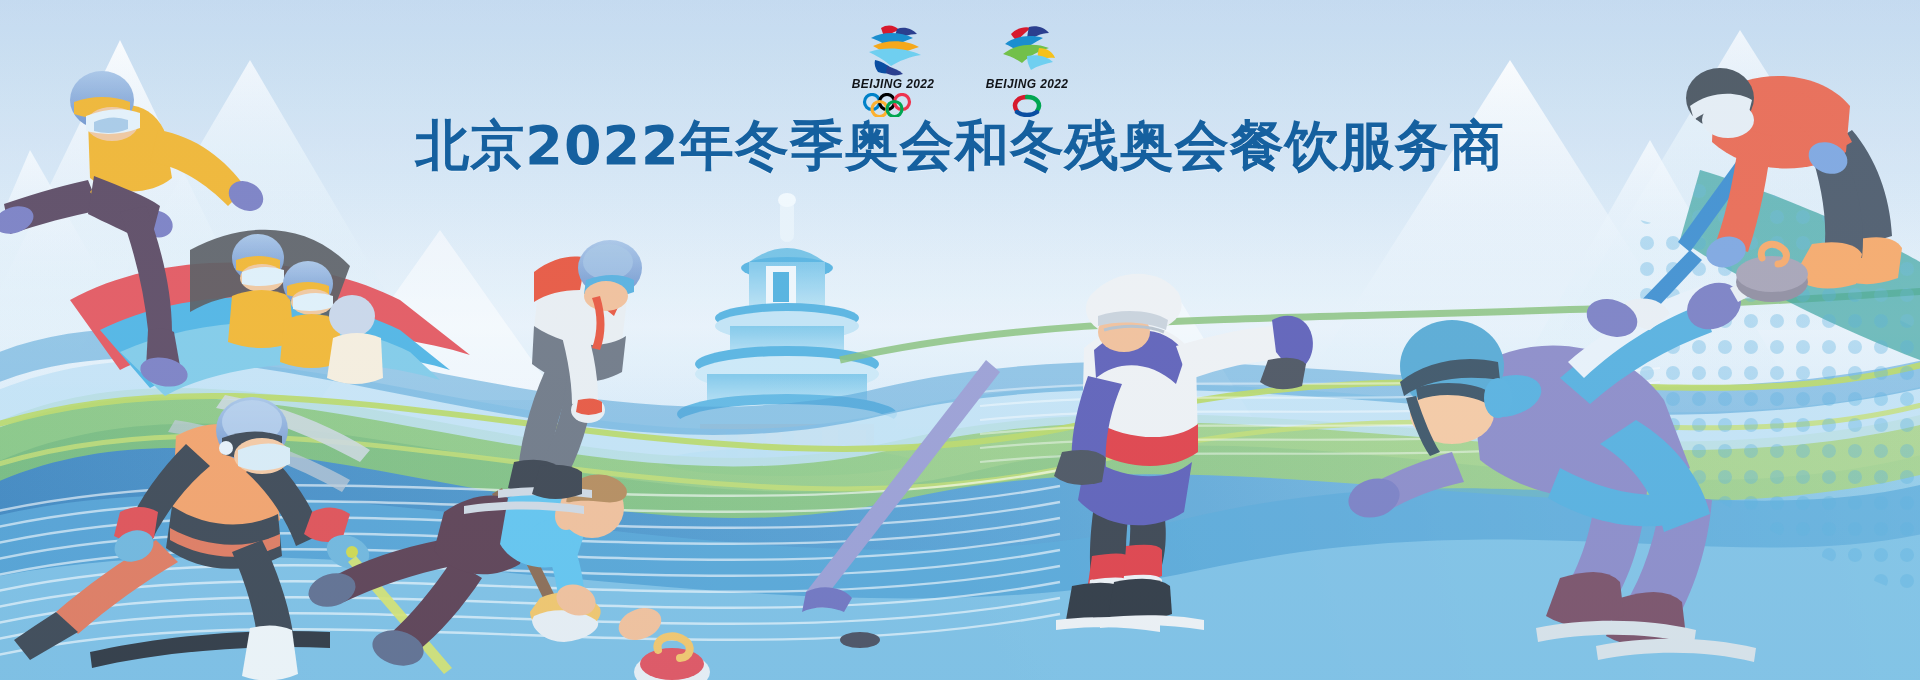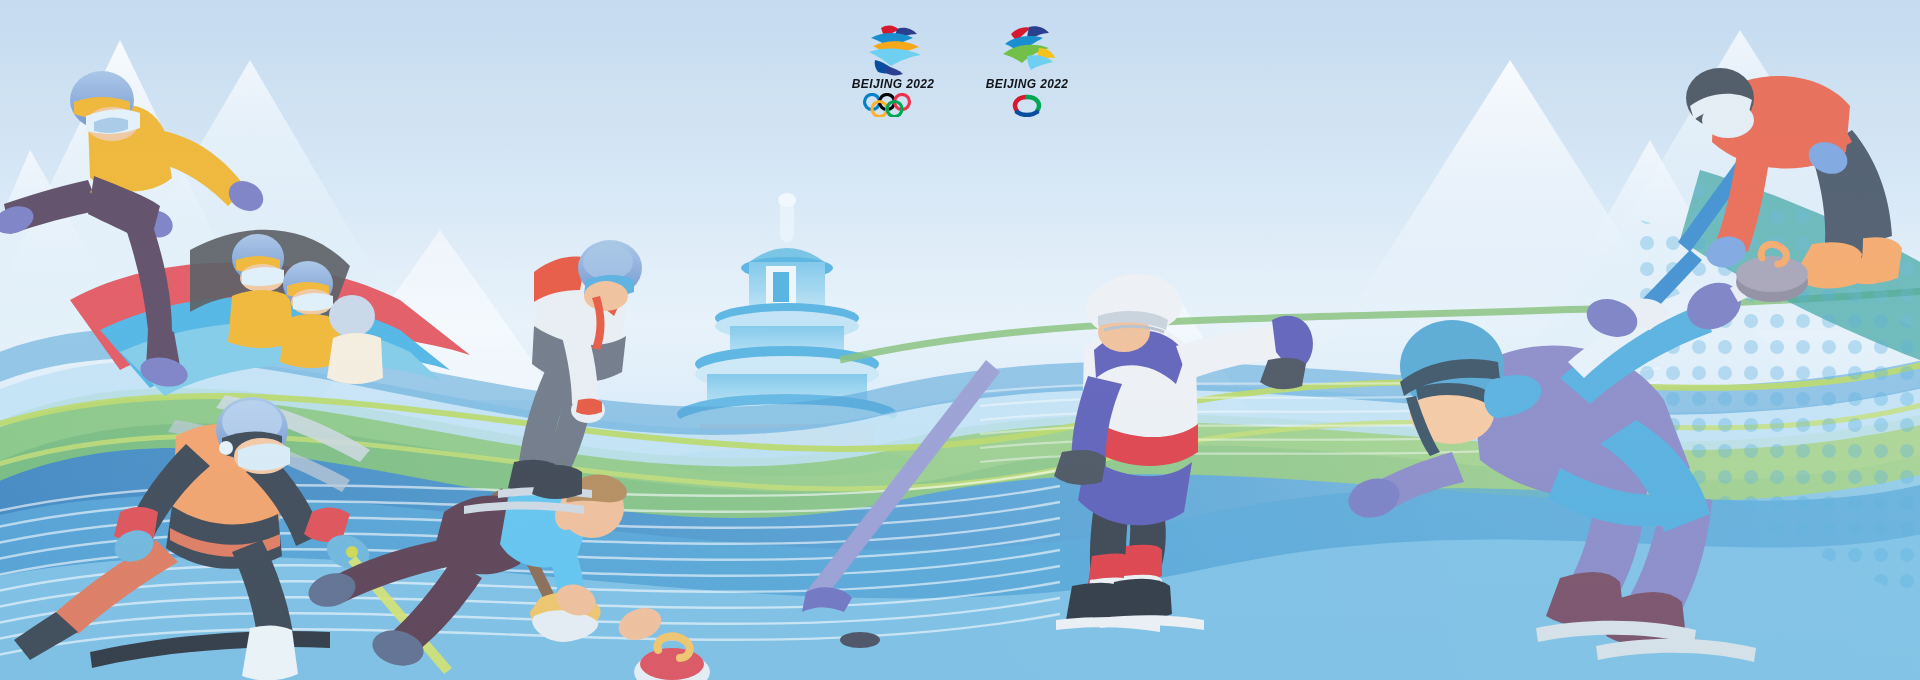--- a/index.html
+++ b/index.html
@@ -499,14 +499,17 @@
         <g fill="none" stroke-width="4.4" stroke-linecap="round">
           <path d="M46 4 C 36 4, 31 11, 36 18" stroke="#d7192d"></path>
           <path d="M46 4 C 56 4, 61 11, 56 18" stroke="#00a651"></path>
           <path d="M36 19 C 42 23, 50 23, 56 19" stroke="#0a4ea2"></path>
         </g>
       </svg>
     </div>
 
   </div>
 
+  <div id="title-wrap">
+    <h1 id="main-title">北京2022年冬季奥会和冬残奥会餐饮服务商</h1>
+  </div>
 
 </div>
 
 </body></html>

